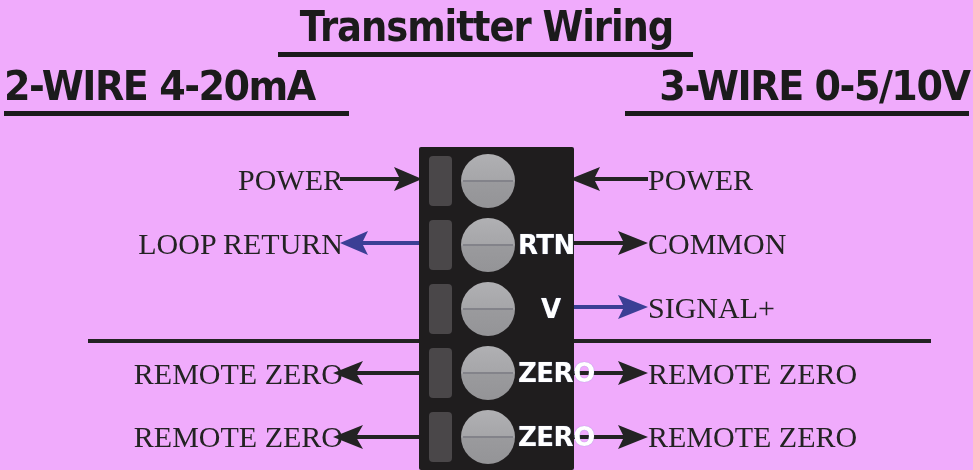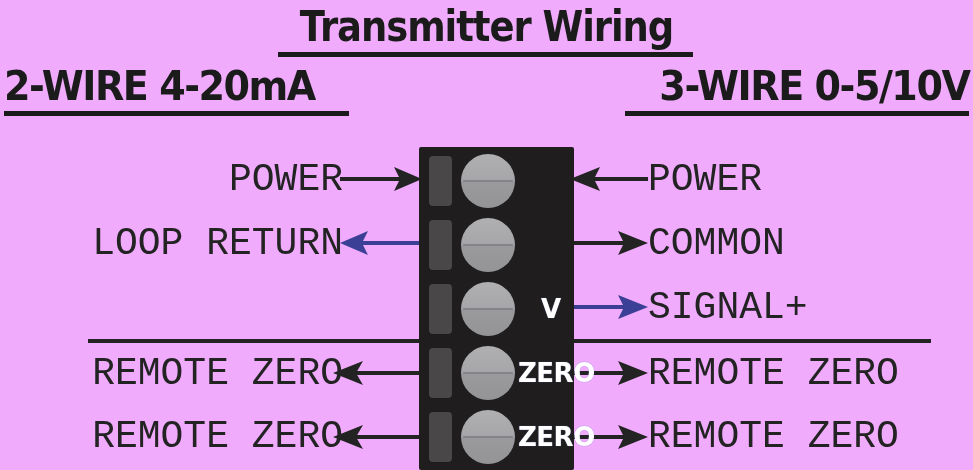--- a/index.html
+++ b/index.html
@@ -125,23 +125,23 @@
     letter-spacing: -0.5px;
     line-height: 38px;
     white-space: nowrap;
     text-shadow: 0 0 1px rgba(120,140,200,0.85);
   }
   .pin-label.narrow { left: 99px; width: 40px; }
 
   
   .row-label {
     position: absolute;
-    font-family: Liberation Mono, monospace;
+    font-family: Liberation Serif, serif;
     font-weight: normal;
-    font-size: 38px;
+    font-size: 30px;
     color: #232323;
     line-height: 44px;
     white-space: nowrap;
   }
   .row-label.left  { text-align: right; }
   .row-label.right { text-align: left;  }
 
   
   .arrow { position: absolute; }
   .arrow svg { display: block; overflow: visible; }
@@ -250,20 +250,21 @@
   <div class="block">
 
     <div class="block-row" style="top:3px;">
       <div class="wire-slot"></div>
       <div class="screw"></div>
     </div>
 
     <div class="block-row" style="top:67px;">
       <div class="wire-slot"></div>
       <div class="screw"></div>
+      <div class="pin-label">RTN</div>
     </div>
 
     <div class="block-row" style="top:131px;">
       <div class="wire-slot"></div>
       <div class="screw"></div>
       <div class="pin-label narrow" style="left:122px;">V</div>
     </div>
 
     <div class="block-row" style="top:195px;">
       <div class="wire-slot"></div>

